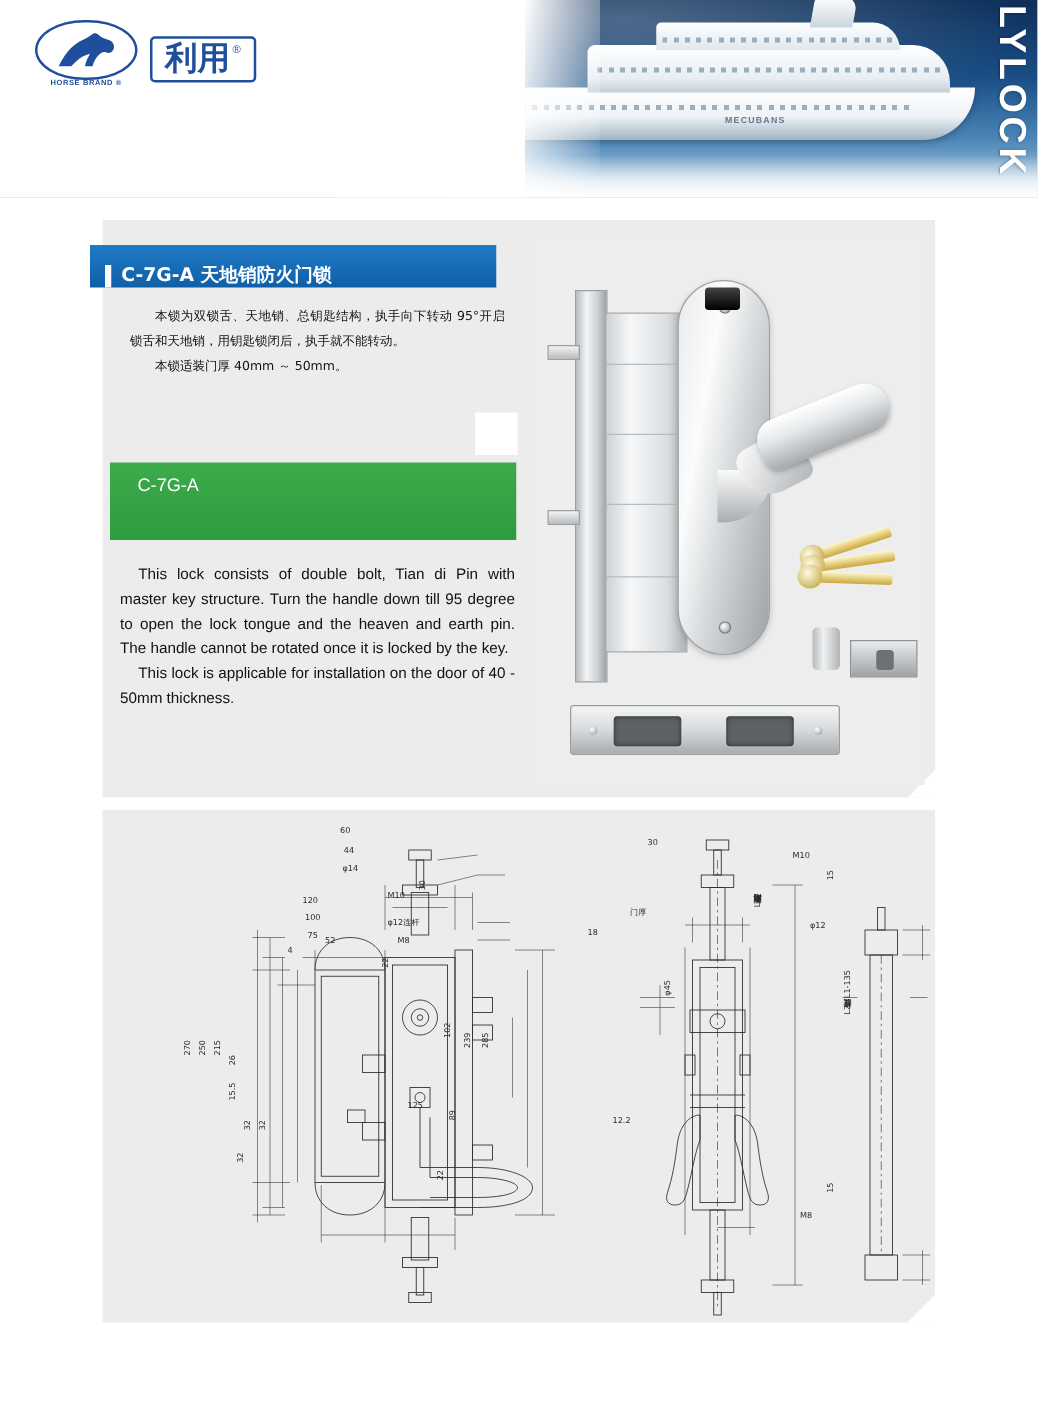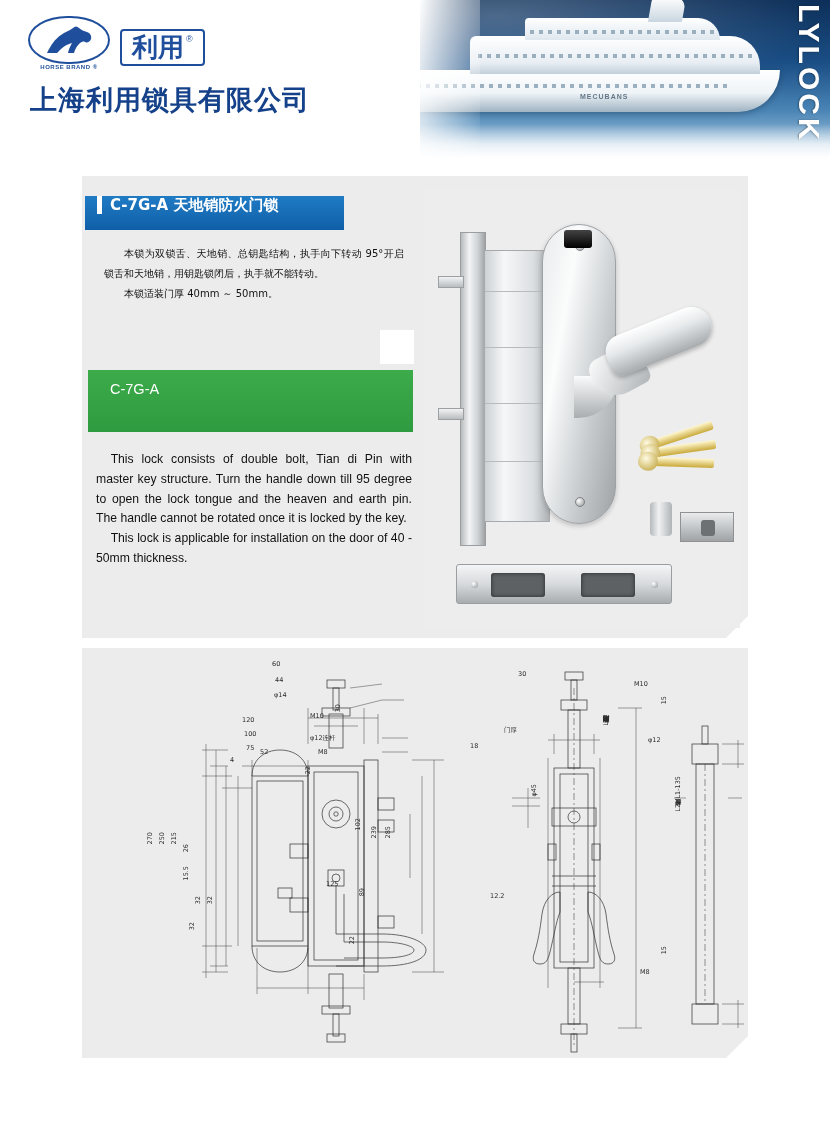--- a/index.html
+++ b/index.html
@@ -134,23 +134,23 @@
     background:#ececec;
   }
   .panel-bottom:after{
     content:""; position:absolute; right:0; bottom:0;
     border-width:0 0 22px 22px; border-style:solid;
     border-color:transparent transparent #ffffff transparent;
   }
 
   
   .title-bar {
-    position:absolute; left:85px; top:196px; width:259px; height:34px;
+    position:absolute; left:72px; top:196px; width:325px; height:34px;
     background:linear-gradient(180deg,#1f7bc4 0%,#0f5fa8 100%);
-    display:flex; align-items:flex-start;
+    display:flex; align-items:flex-end;
   }
   .title-bar .bar-mark { width:5px; height:18px; background:#ffffff; margin:0 8px 0 12px; }
   .title-bar .t {
     color:#ffffff; font-size:15px; font-weight:bold;
     font-family:"DejaVu Sans", sans-serif;
   }
 
   .cn-body {
     position:absolute; left:104px; top:244px; width:300px;
     font-size:10px; line-height:2.0; color:#111;
@@ -323,21 +323,20 @@
         </svg>
       </div>
       <div class="horse-text">HORSE BRAND ®</div>
     </div>
     <div class="brand-box">
       <span class="cn">利用</span>
       <span class="reg">®</span>
     </div>
   </div>
 
-  <div class="company-cn">上海利用锁具有限公司</div>
 </div>
 
 <div class="panel-top"></div>
 
 <div class="title-bar">
   <div class="bar-mark"></div>
   <div class="t">C-7G-A 天地销防火门锁</div>
 </div>
 
 <div class="cn-body">

